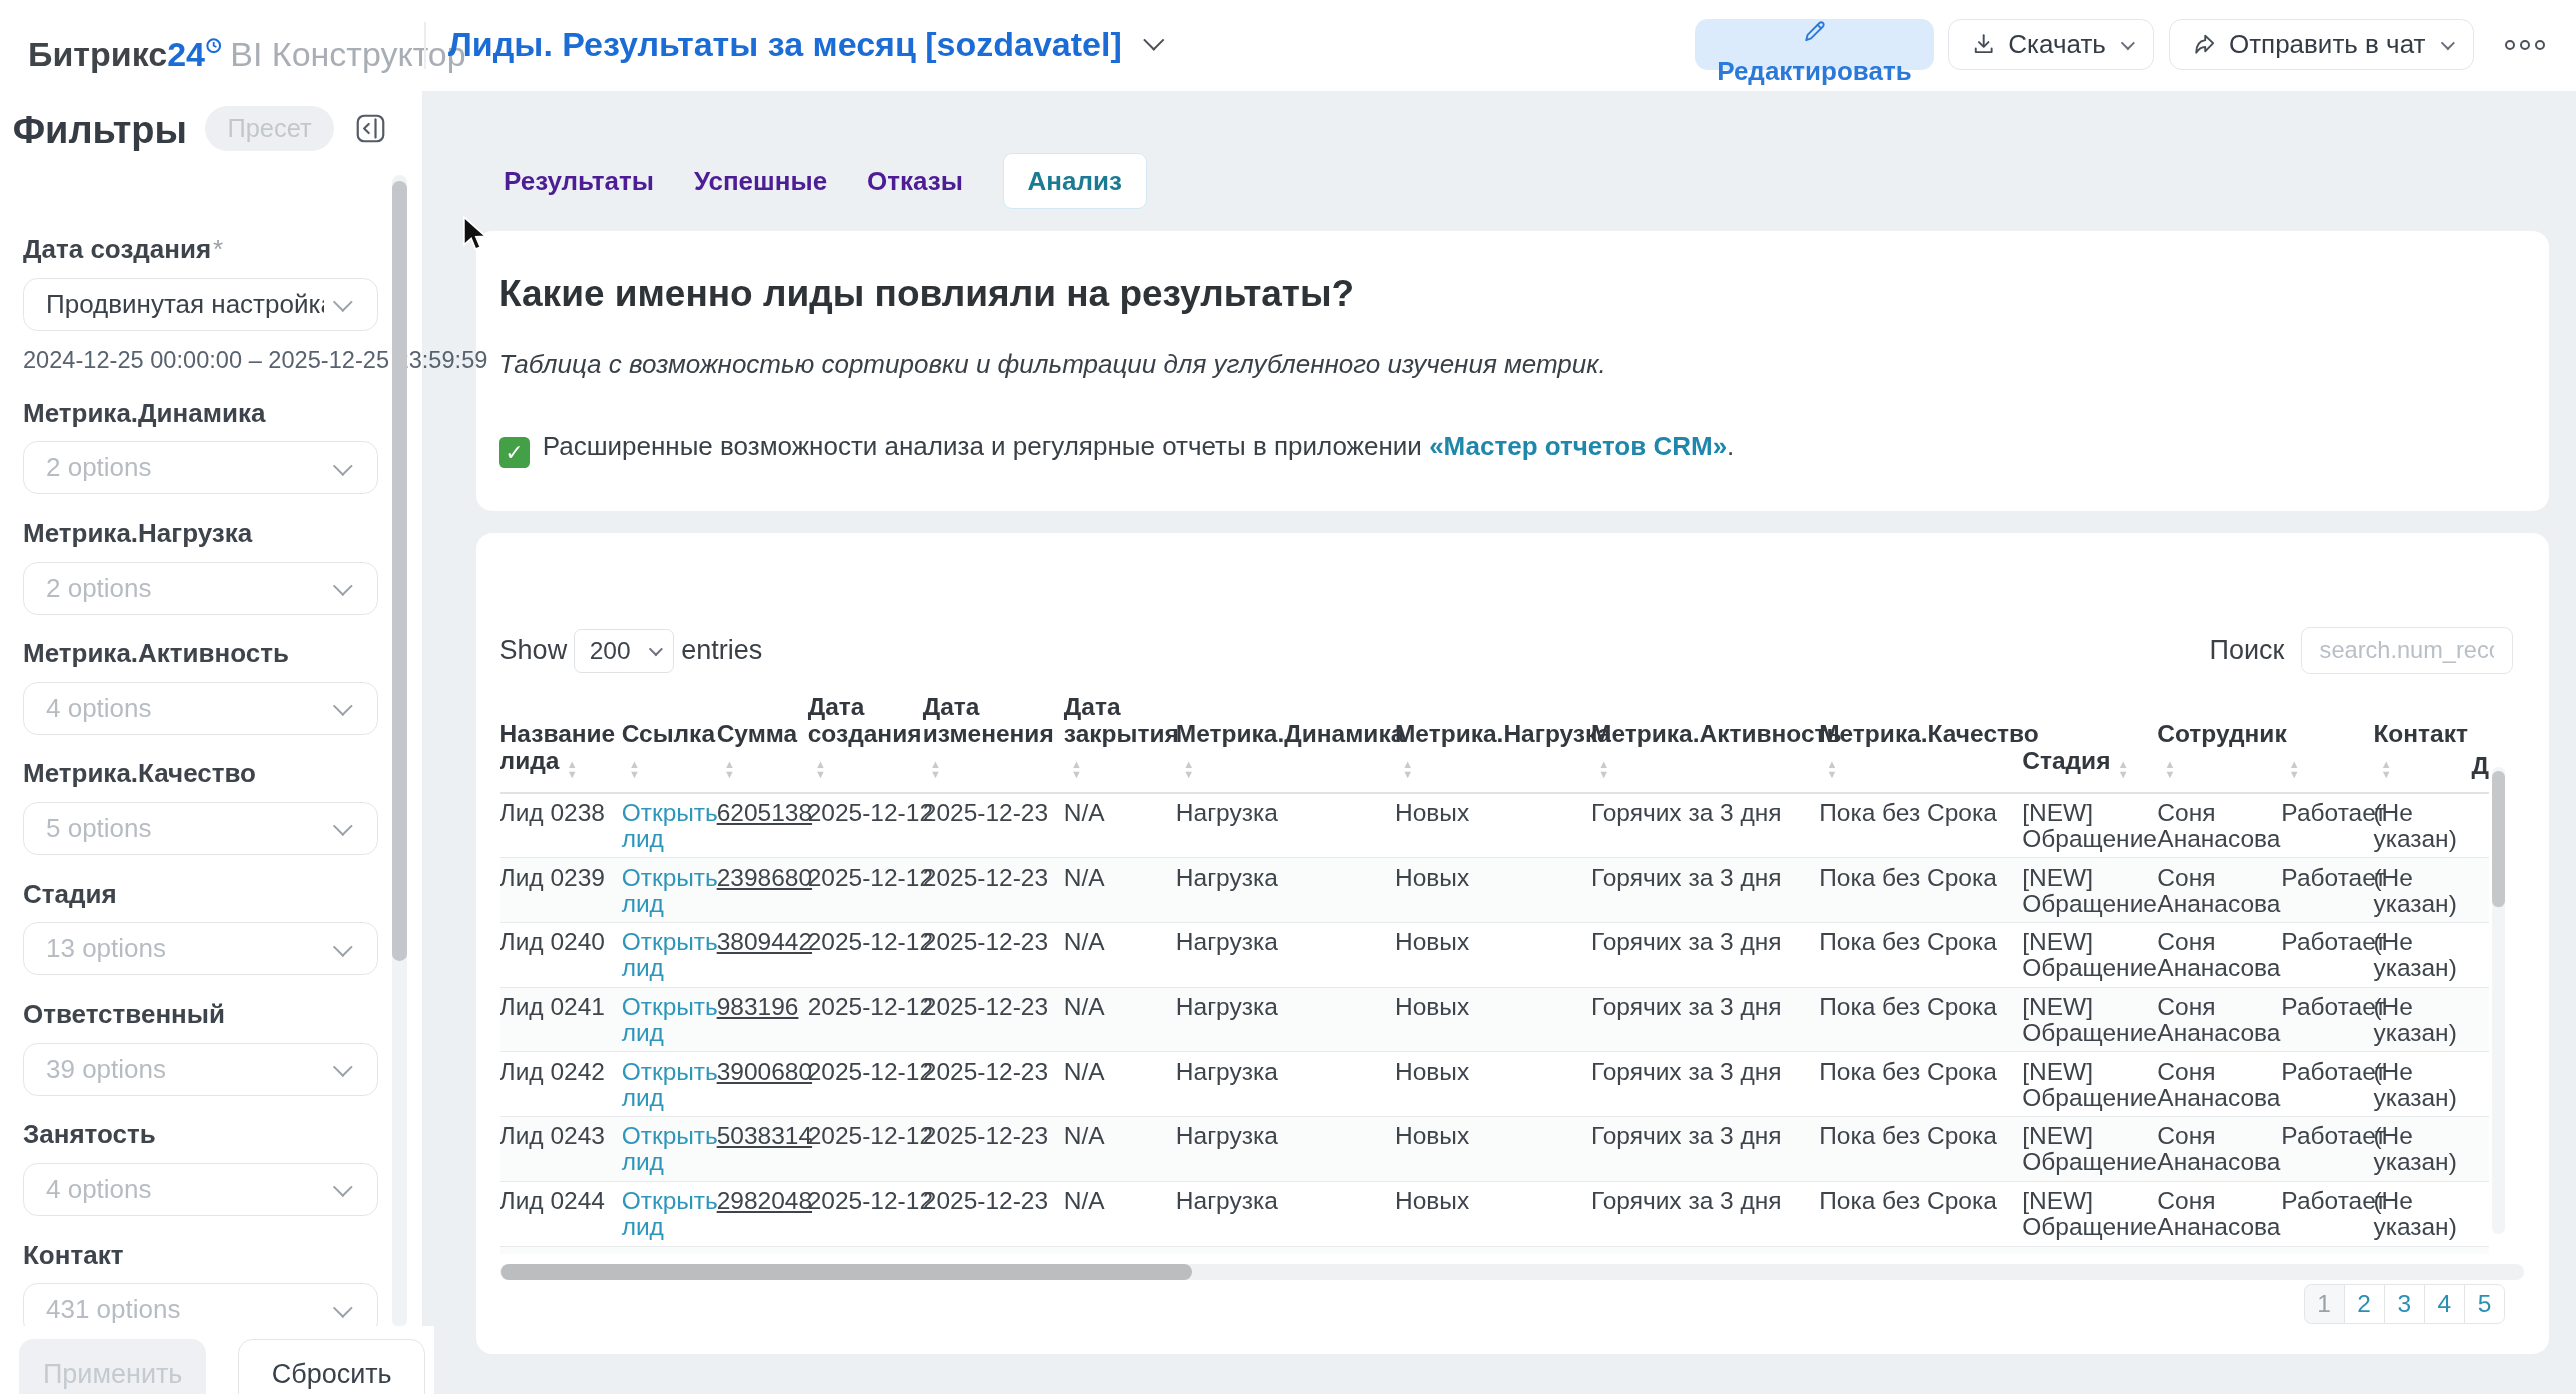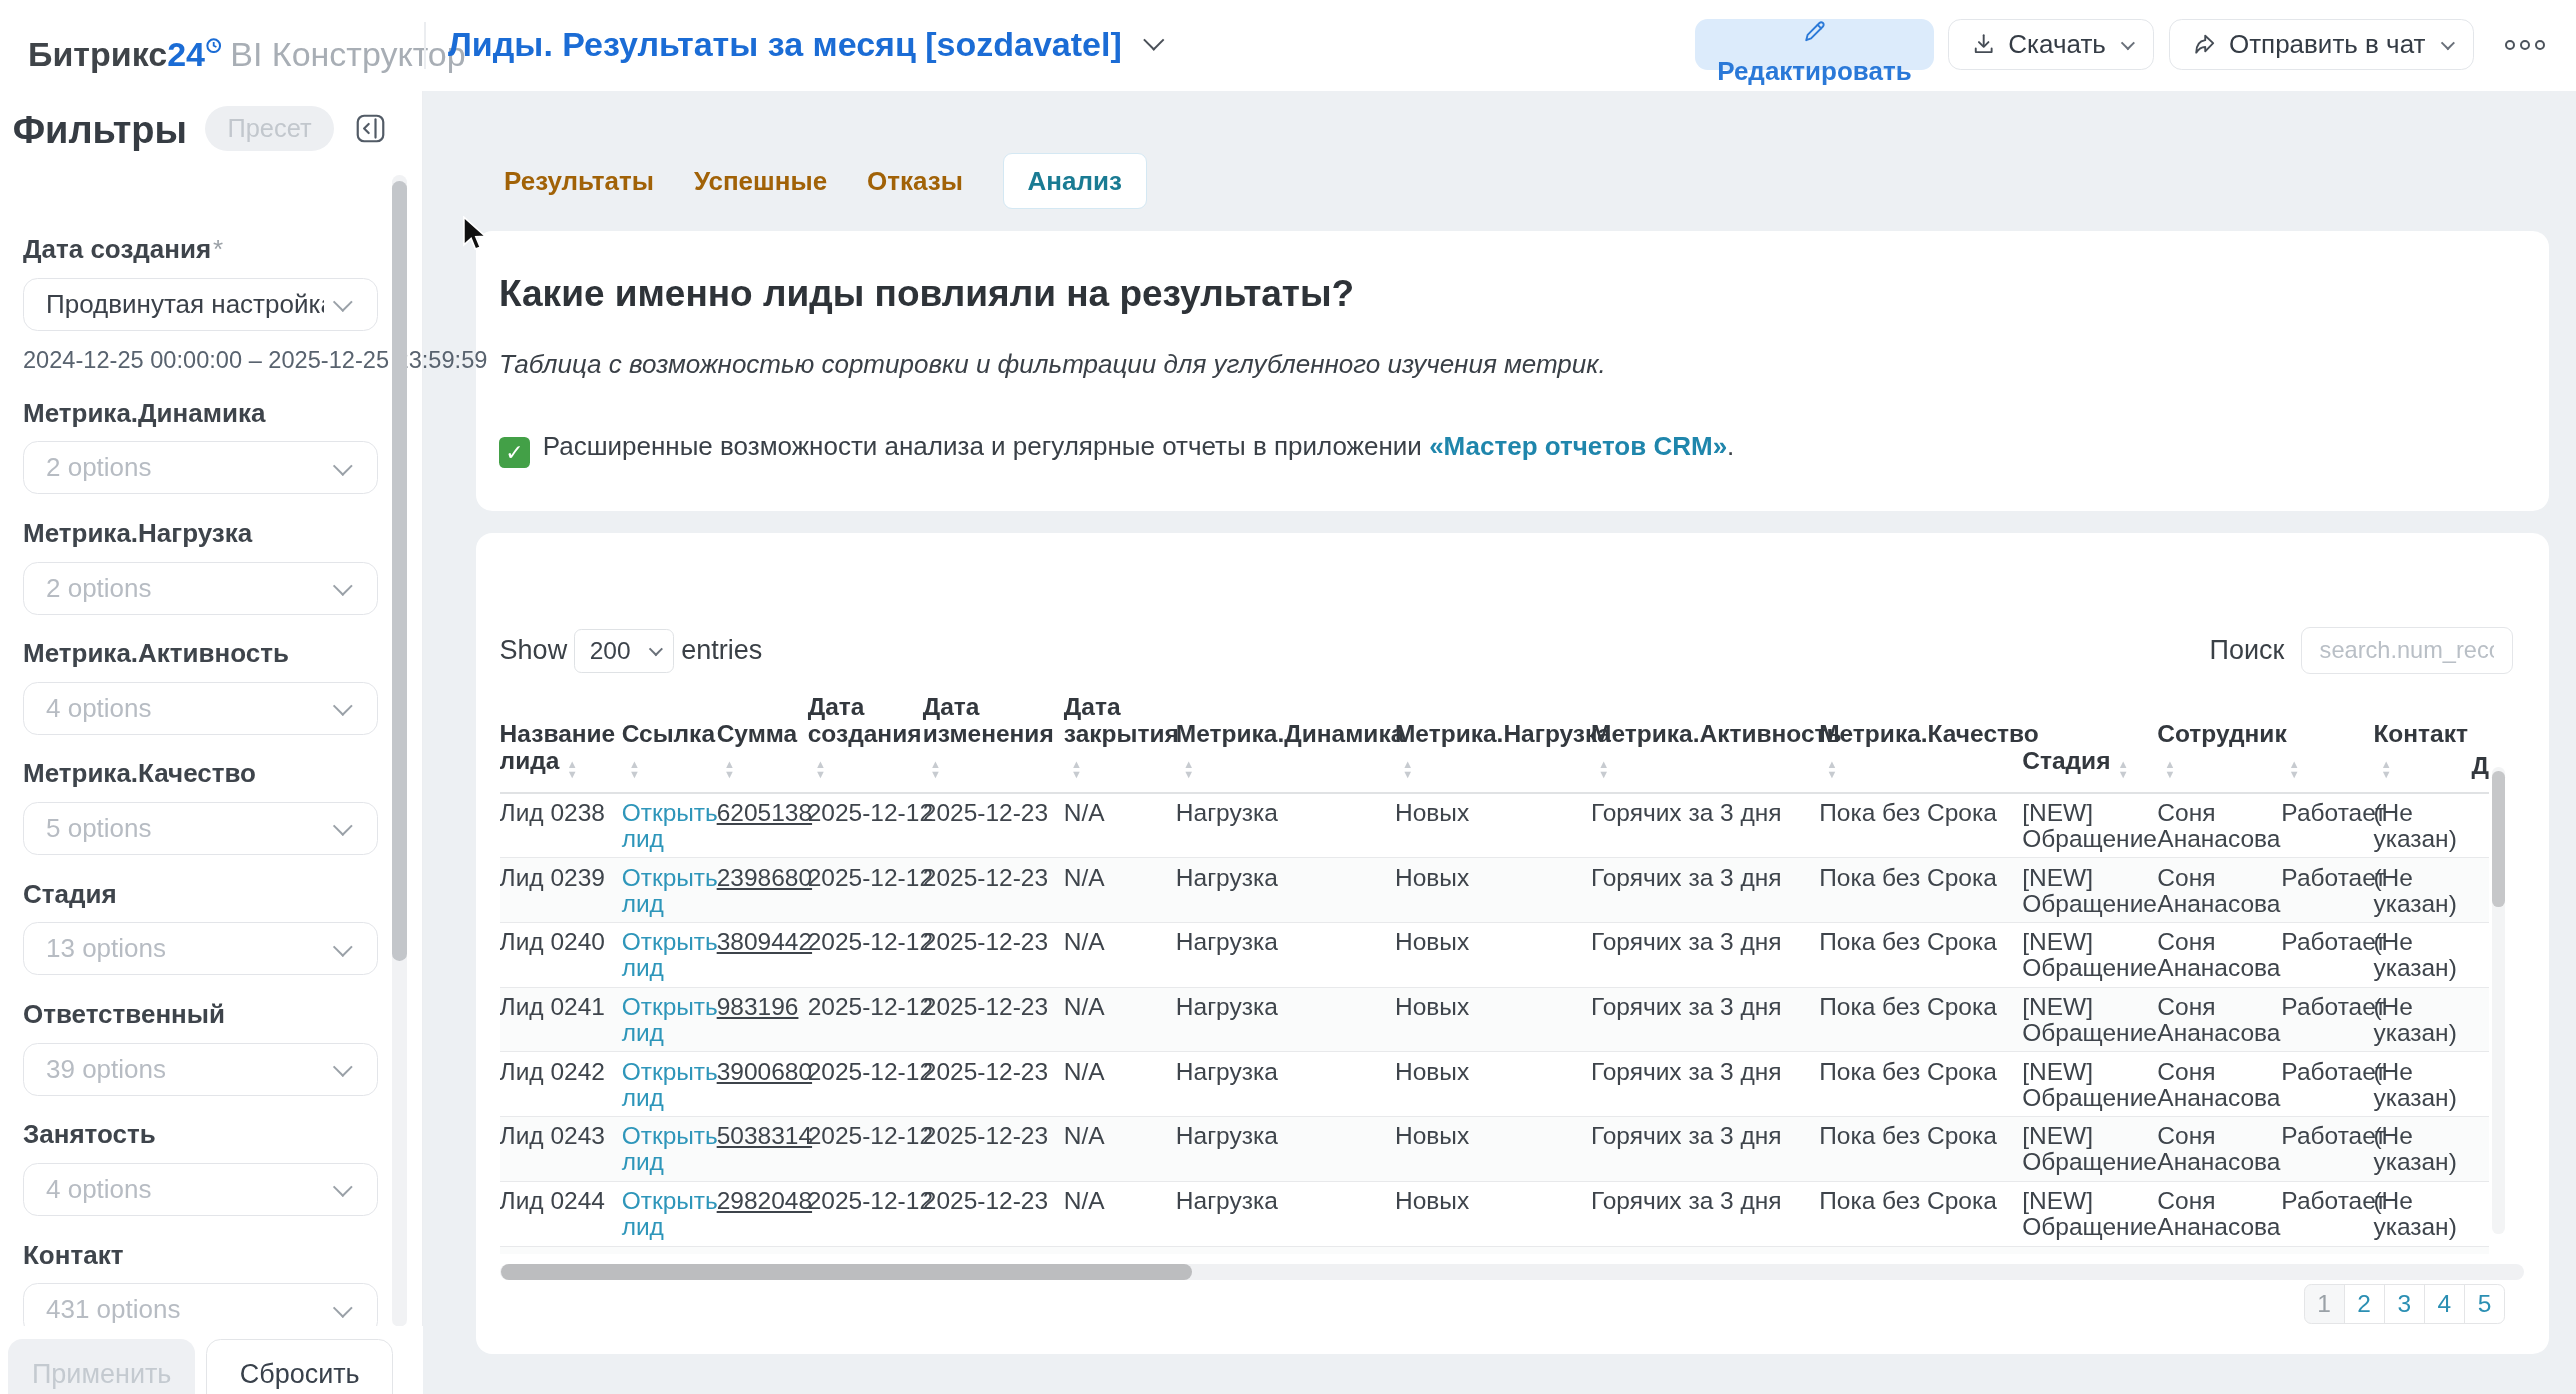--- a/index.html
+++ b/index.html
@@ -39,28 +39,28 @@
   .fgroup { padding:0 23px; margin-bottom:23.6px; }
   .flabel { font-size:26px; font-weight:600; color:#3e444b; margin-bottom:12.7px; }
   .flabel .req { color:#9aa0a6; font-weight:400; margin-left:1.8px; }
   .fselect { position:relative; width:355px; height:53px; border:1.8px solid #e3e5e9; border-radius:14.5px; background:#fff; display:flex; align-items:center; padding:0 53px 0 22px; font-size:26px; cursor:pointer; }
   .fselect .val { color:#3b4149; white-space:nowrap; overflow:hidden; }
   .fselect .val.ph { color:#b7bcc3; }
   .fselect .chev { position:absolute; right:27px; top:16.3px; width:13.6px; height:13.6px; border-right:2.7px solid #9aa1a8; border-bottom:2.7px solid #9aa1a8; transform:rotate(45deg); }
   .fnote { font-size:23.6px; color:#59636f; margin-top:16.3px; white-space:nowrap; }
   .sb-scrollbar { position:absolute; right:15.4px; top:84px; width:14.5px; height:1152px; background:#f1f2f4; border-radius:7.3px; z-index:6; }
   .sb-thumb { position:absolute; left:0; top:6.3px; width:14.5px; height:780px; background:#c3c6ca; border-radius:7.3px; }
-  .sb-footer { position:absolute; left:0; bottom:0; width:423px; height:69px; background:#fff; padding:12.7px 0 0 8.2px; z-index:7; display:flex; gap:11px; }
+  .sb-footer { position:absolute; left:11px; bottom:0; width:423px; height:69px; background:#fff; padding:12.7px 0 0 8.2px; z-index:7; display:flex; gap:32px; }
   .btn-apply { width:187px; height:71px; border-radius:14.5px; background:#eef0f3; color:#c4cad0; font-size:27px; border:none; cursor:default; }
   .btn-reset { width:187px; height:71px; border-radius:14.5px; background:#fff; border:1.8px solid #e3e5e8; color:#39414b; font-size:27px; cursor:pointer; }
 
   
   .main { position:absolute; left:423px; top:91px; width:2153px; height:1304px; background:#edf0f3; }
   .tabbar { position:absolute; left:81px; top:60px; height:60px; display:flex; align-items:center; gap:40px; }
-  .tab { font-size:26px; font-weight:600; color:#a16207; cursor:pointer; white-space:nowrap; }
+  .tab { font-size:26px; font-weight:600; color:#4c1d95; cursor:pointer; white-space:nowrap; }
   .tab.active { background:#fff; color:#1a7b93; border:1.8px solid #d4e8f3; border-radius:9px; padding:11.8px 23.6px; font-weight:700; }
 
   .card { position:absolute; background:#fff; border-radius:16.3px; }
   .card1 { left:53px; top:140px; width:2073px; height:280px; padding:42px 36px 0 23px; }
   .intro-h1 { font-size:37px; font-weight:700; color:#2e3338; margin-bottom:34px; }
   .intro-sub { font-size:26px; font-style:italic; color:#3a4047; margin-bottom:51px; }
   .intro-note { font-size:26px; color:#3a4047; }
   .check-icon { display:inline-flex; width:31px; height:31px; background:#43a047; border-radius:5.4px; color:#fff; font-size:22px; font-weight:700; align-items:center; justify-content:center; margin-right:12.7px; vertical-align:-4.5px; }
   .intro-note a { color:#1f86ac; font-weight:700; text-decoration:none; cursor:pointer; }
 

